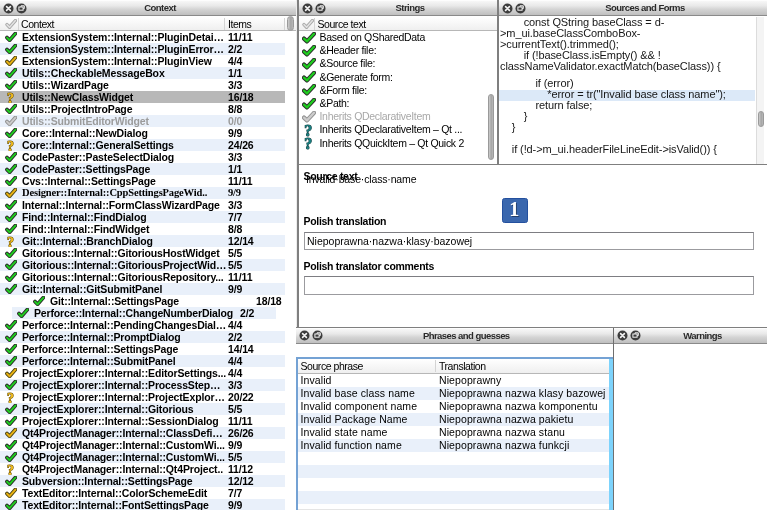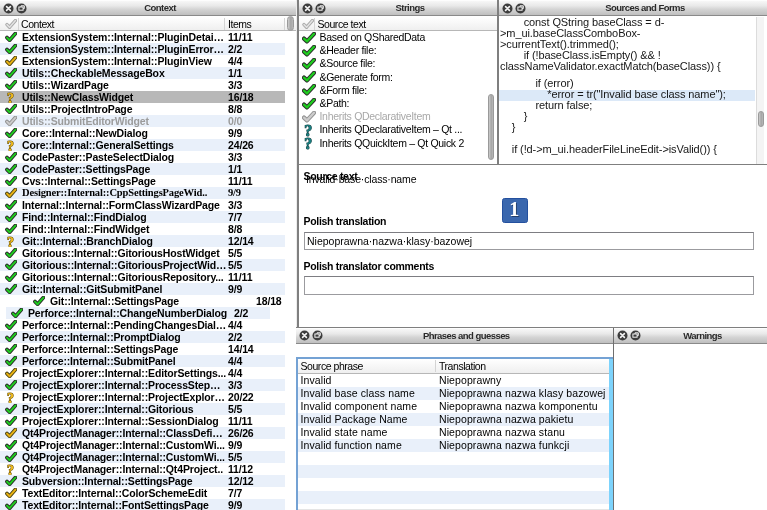--- a/index.html
+++ b/index.html
@@ -269,21 +269,21 @@
 <div class="row" style="left:0;top:295px;width:285px;background:#ffffff;margin-left:28px;">
 <span class="ic">
         <svg width="12" height="10" viewBox="0 0 12 10" style="display:block">
           <path d="M2 5.6 L4.6 8.2 L10.4 1.6" fill="none" stroke="#2a2a2a" stroke-width="3.8" stroke-linecap="round" stroke-linejoin="round"></path>
           <path d="M2 5.6 L4.6 8.2 L10.4 1.6" fill="none" stroke="#1fcc1f" stroke-width="2.0" stroke-linecap="round" stroke-linejoin="round"></path>
         </svg>
       </span>
 <span class="nm">Git::Internal::SettingsPage</span>
       <span class="it">18/18</span>
     </div>
-<div class="row" style="left:6px;top:307px;width:264px;background:#e9f0fa;">
+<div class="row" style="left:12px;top:307px;width:264px;background:#e9f0fa;">
 <span class="ic">
         <svg width="12" height="10" viewBox="0 0 12 10" style="display:block">
           <path d="M2 5.6 L4.6 8.2 L10.4 1.6" fill="none" stroke="#2a2a2a" stroke-width="3.8" stroke-linecap="round" stroke-linejoin="round"></path>
           <path d="M2 5.6 L4.6 8.2 L10.4 1.6" fill="none" stroke="#1fcc1f" stroke-width="2.0" stroke-linecap="round" stroke-linejoin="round"></path>
         </svg>
       </span>
 <span class="nm">Perforce::Internal::ChangeNumberDialog</span>
       <span class="it">2/2</span>
     </div>
 <div class="row" style="left:0;top:319px;width:285px;background:#ffffff;">

